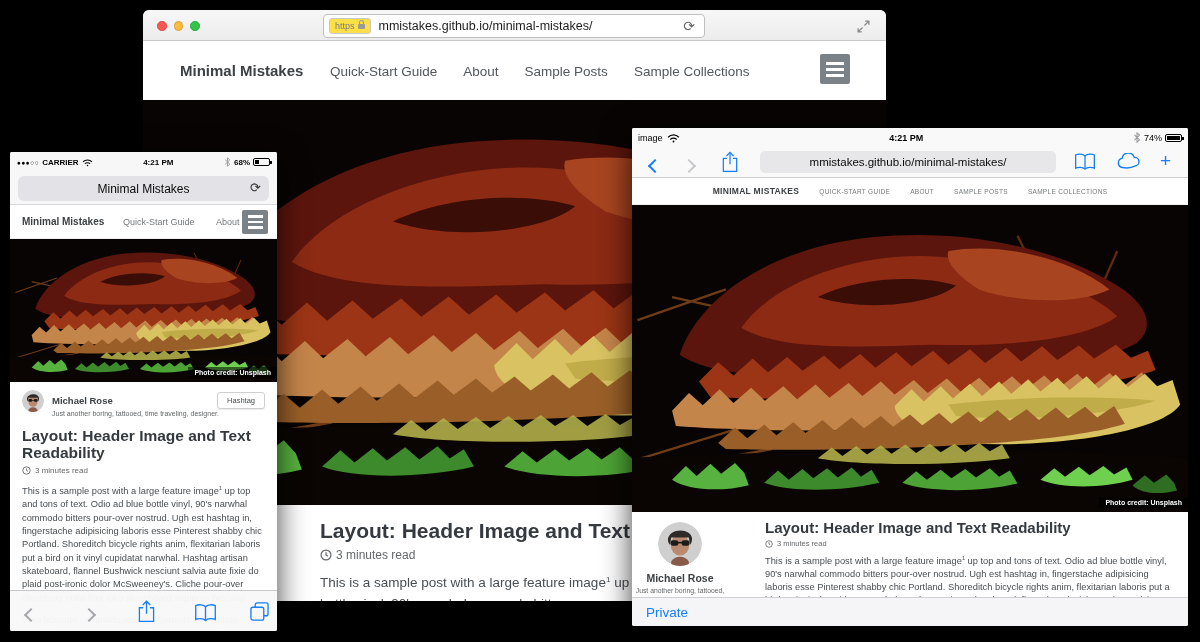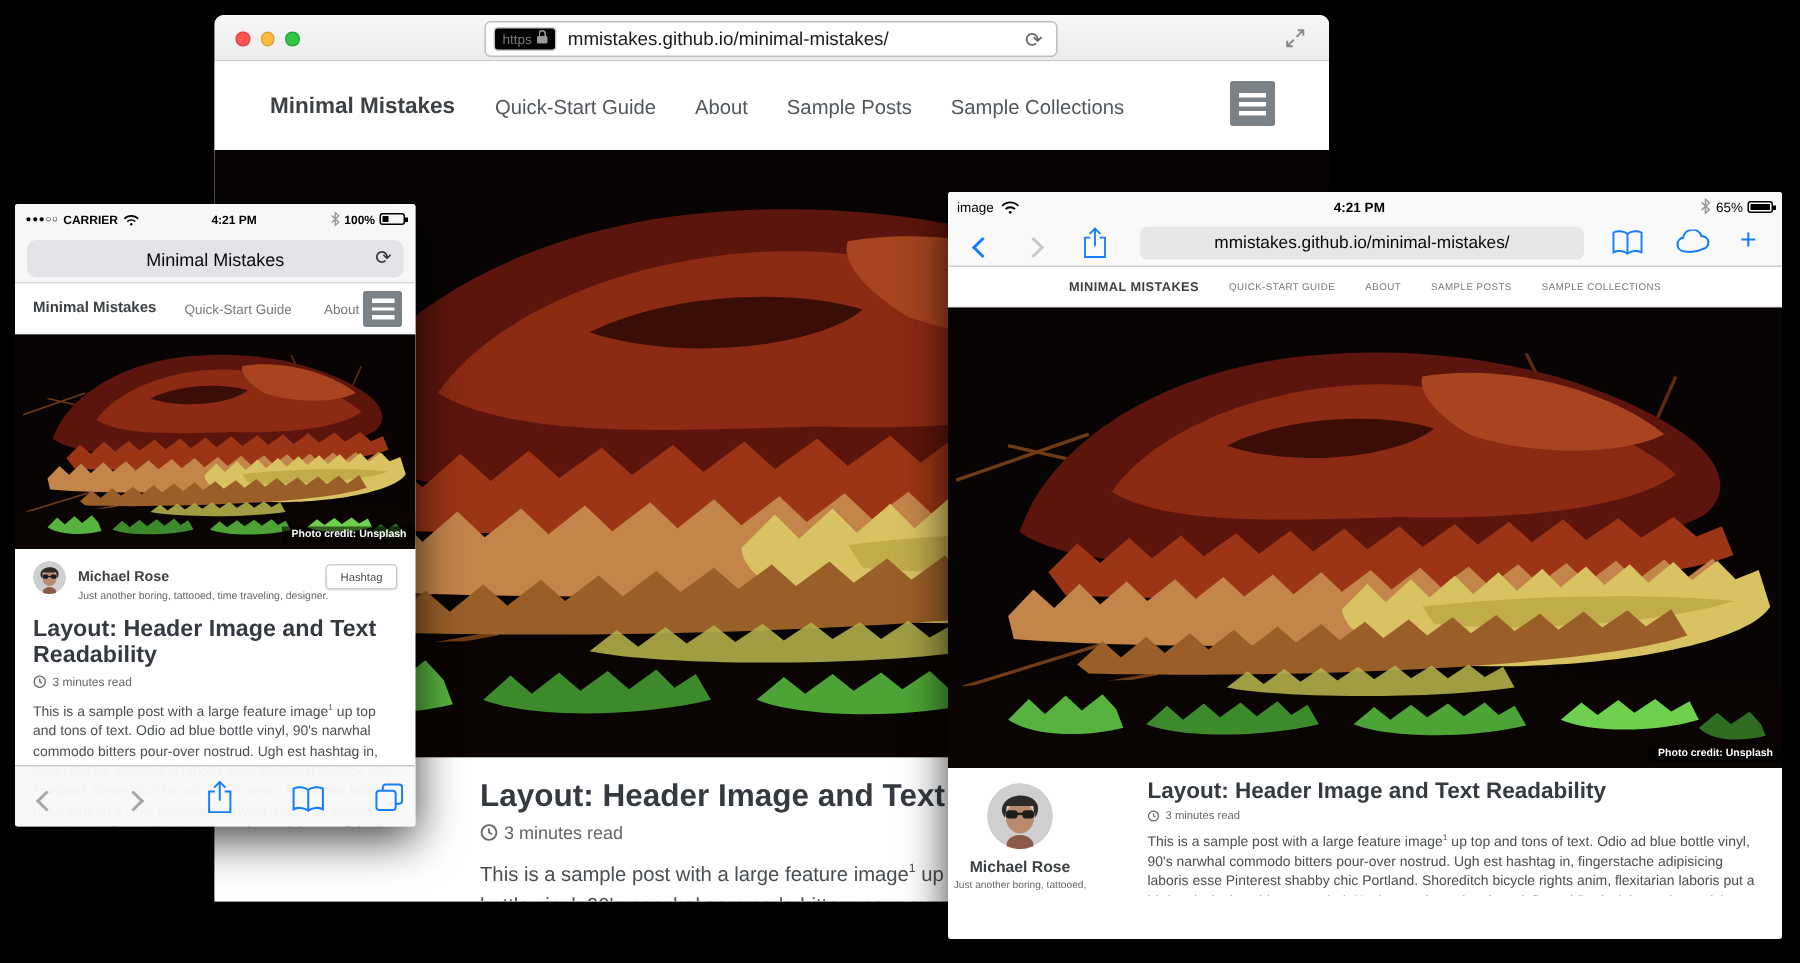--- a/index.html
+++ b/index.html
@@ -31,41 +31,41 @@
   .desktop { left:143px; top:10px; width:743px; height:591px; border-radius:6px 6px 0 0; z-index:1; overflow:hidden; }
   .d-chrome { position:relative; height:31px; background:linear-gradient(#f7f7f7,#ececec);
               border-bottom:1px solid #c9c9c9; border-radius:6px 6px 0 0; }
   .tlights { position:absolute; left:14px; top:11px; display:flex; gap:7px; }
   .tlights b { width:9.5px; height:9.5px; border-radius:50%; display:block; }
   .tl-close{ background:#fc5753; border:1px solid #df4744; }
   .tl-min  { background:#fdbc40; border:1px solid #de9f34; }
   .tl-zoom { background:#33c748; border:1px solid #27aa35; }
   .d-urlbar { position:absolute; left:180px; top:4px; width:382px; height:24px; background:#fff;
               border:1px solid #bfbfbf; border-radius:4px; display:flex; align-items:center; }
-  .httpsbadge { display:flex; align-items:flex-start; gap:3px; background:#000000; border:1px solid #c9c9c9;
+  .httpsbadge { display:flex; align-items:flex-start; gap:3px; background:#fde047; border:1px solid #c9c9c9;
                 border-radius:3px; font-size:9px; color:#7c7c7c; padding:2px 5px; margin:0 8px 0 5px; }
   .lockicn { position:relative; width:7px; height:5px; background:#9a9a9a; border-radius:1px; margin-top:3px; }
   .lockicn:before { content:""; position:absolute; top:-4px; left:1px; width:3px; height:4px;
                     border:1px solid #9a9a9a; border-bottom:none; border-radius:3px 3px 0 0; }
   .d-url { font-size:12.5px; color:#1b1b1b; flex:1; }
   .d-reload { font-size:14px; color:#666; padding:0 9px; cursor:pointer; }
   .d-expand { position:absolute; right:16px; top:9px; color:#8a8a8a; cursor:pointer; }
   .d-nav { position:relative; height:59px; background:#fff; }
   .d-brand { position:absolute; left:37px; top:21px; font-size:15px; font-weight:bold; color:#3d4144; cursor:pointer; }
   .d-links { position:absolute; left:187px; top:23px; display:flex; gap:26px; }
   .d-links span { font-size:13.5px; color:#52575c; cursor:pointer; white-space:nowrap; }
   .d-burger { position:absolute; left:677px; top:13px; width:30px; height:30px; }
   .desktop .leafimg { height:405px; }
   .d-content { position:relative; height:96px; background:#fff; padding:14px 0 0 177px; overflow:hidden; }
   .d-title { font-size:21px; font-weight:bold; color:#343a40; white-space:nowrap; }
   .d-meta { margin-top:5px; font-size:12px; }
   .d-para { margin-top:11px; font-size:13.5px; line-height:1.55; width:540px; }
 
   
-  .iphone { left:10px; top:136px; width:267px; height:415px; border-radius:2px; z-index:3; overflow:hidden; }
+  .iphone { left:10px; top:152px; width:267px; height:479px; border-radius:2px; z-index:3; overflow:hidden; }
   .p-status { height:20px; background:#f7f7f8; display:flex; align-items:center; padding:0 7px;
               font-size:8px; font-weight:bold; color:#000; }
   .p-dots { font-size:6.5px; letter-spacing:.5px; margin-right:3px; }
   .p-status .mid { flex:1; text-align:center; }
   .bt { color:#98989d; font-size:8px; margin-right:3px; }
   .batt { position:relative; width:17px; height:8px; border:1px solid #000; border-radius:2px; margin-left:3px; }
   .batt:after { content:""; position:absolute; right:-3px; top:2px; width:2px; height:3px; background:#000; }
   .batt i { position:absolute; left:1px; top:1px; bottom:1px; background:#000; display:block; }
   .p-urlrow { height:33px; background:#f7f7f8; padding:4px 8px; border-bottom:1px solid #d8d8dc; }
   .p-urlfield { position:relative; height:25px; background:#e2e2e7; border-radius:6px;
@@ -255,21 +255,21 @@
         <span>image</span>
         <svg width="13" height="10" viewBox="0 0 14 10" style="color:#000">
             <use href="#wifiart"></use>
           </svg>
       </span>
       <span class="mid">4:21 PM</span>
       <span style="display:flex;align-items:center">
         <svg width="8" height="11" viewBox="0 0 8 12" class="bt">
             <use href="#btart"></use>
           </svg>
-        <span>65%</span>
+        <span>74%</span>
         <span class="batt">
             <i style="width:13px"></i>
           </span>
       </span>
     </div>
     <div class="t-toolbar">
       <span class="tb blue" style="left:18px;top:10px"><span class="chev back"></span></span>
       <span class="tb" style="left:52px;top:10px;color:#c7c7cc"><span class="chev fwd"></span></span>
       <span class="tb blue" style="left:90px;top:4px">
         <svg width="16" height="22" viewBox="0 0 18 24">
@@ -317,35 +317,38 @@
       <div class="t-col">
         <div class="t-title">Layout: Header Image and Text Readability</div>
         <div class="metaRow t-meta">
           <svg width="8" height="8" viewBox="0 0 16 16">
               <use href="#clockart"></use>
             </svg>
           <span>3 minutes read</span>
         </div>
         <p class="para t-para"><span>This is a sample post with a large feature image</span><span class="sup">1</span><span> up top and tons of text. Odio ad blue bottle vinyl, 90's narwhal commodo bitters pour-over nostrud. Ugh est hashtag in, fingerstache adipisicing laboris esse Pinterest shabby chic Portland. Shoreditch bicycle rights anim, flexitarian laboris put a bird on it vinyl cupidatat narwhal. Hashtag artisan skateboard, flannel Bushwick nesciunt salvia aute fixie do plaid post-ironic dolor McSweeney's. Cliche pour-over chambray nulla four loko skateboard sapiente hashtag.</span></p>
       </div>
+    </div>
+    <div class="t-private">
+      <span class="t-privlabel">Private</span>
     </div>
   </div>
 
   <div class="device iphone">
     <div class="p-status">
       <span class="p-dots">●●●○○</span>
       <span>CARRIER</span>
       <svg width="11" height="9" viewBox="0 0 14 10" style="color:#000;margin-left:3px">
           <use href="#wifiart"></use>
         </svg>
       <span class="mid">4:21 PM</span>
       <svg width="7" height="10" viewBox="0 0 8 12" class="bt">
           <use href="#btart"></use>
         </svg>
-      <span>100%</span>
+      <span>68%</span>
       <span class="batt">
           <i style="width:3.5px"></i>
         </span>
     </div>
     <div class="p-urlrow">
       <div class="p-urlfield">
         <span class="p-urltitle">Minimal Mistakes</span>
         <span class="p-reload">⟳</span>
       </div>
     </div>

